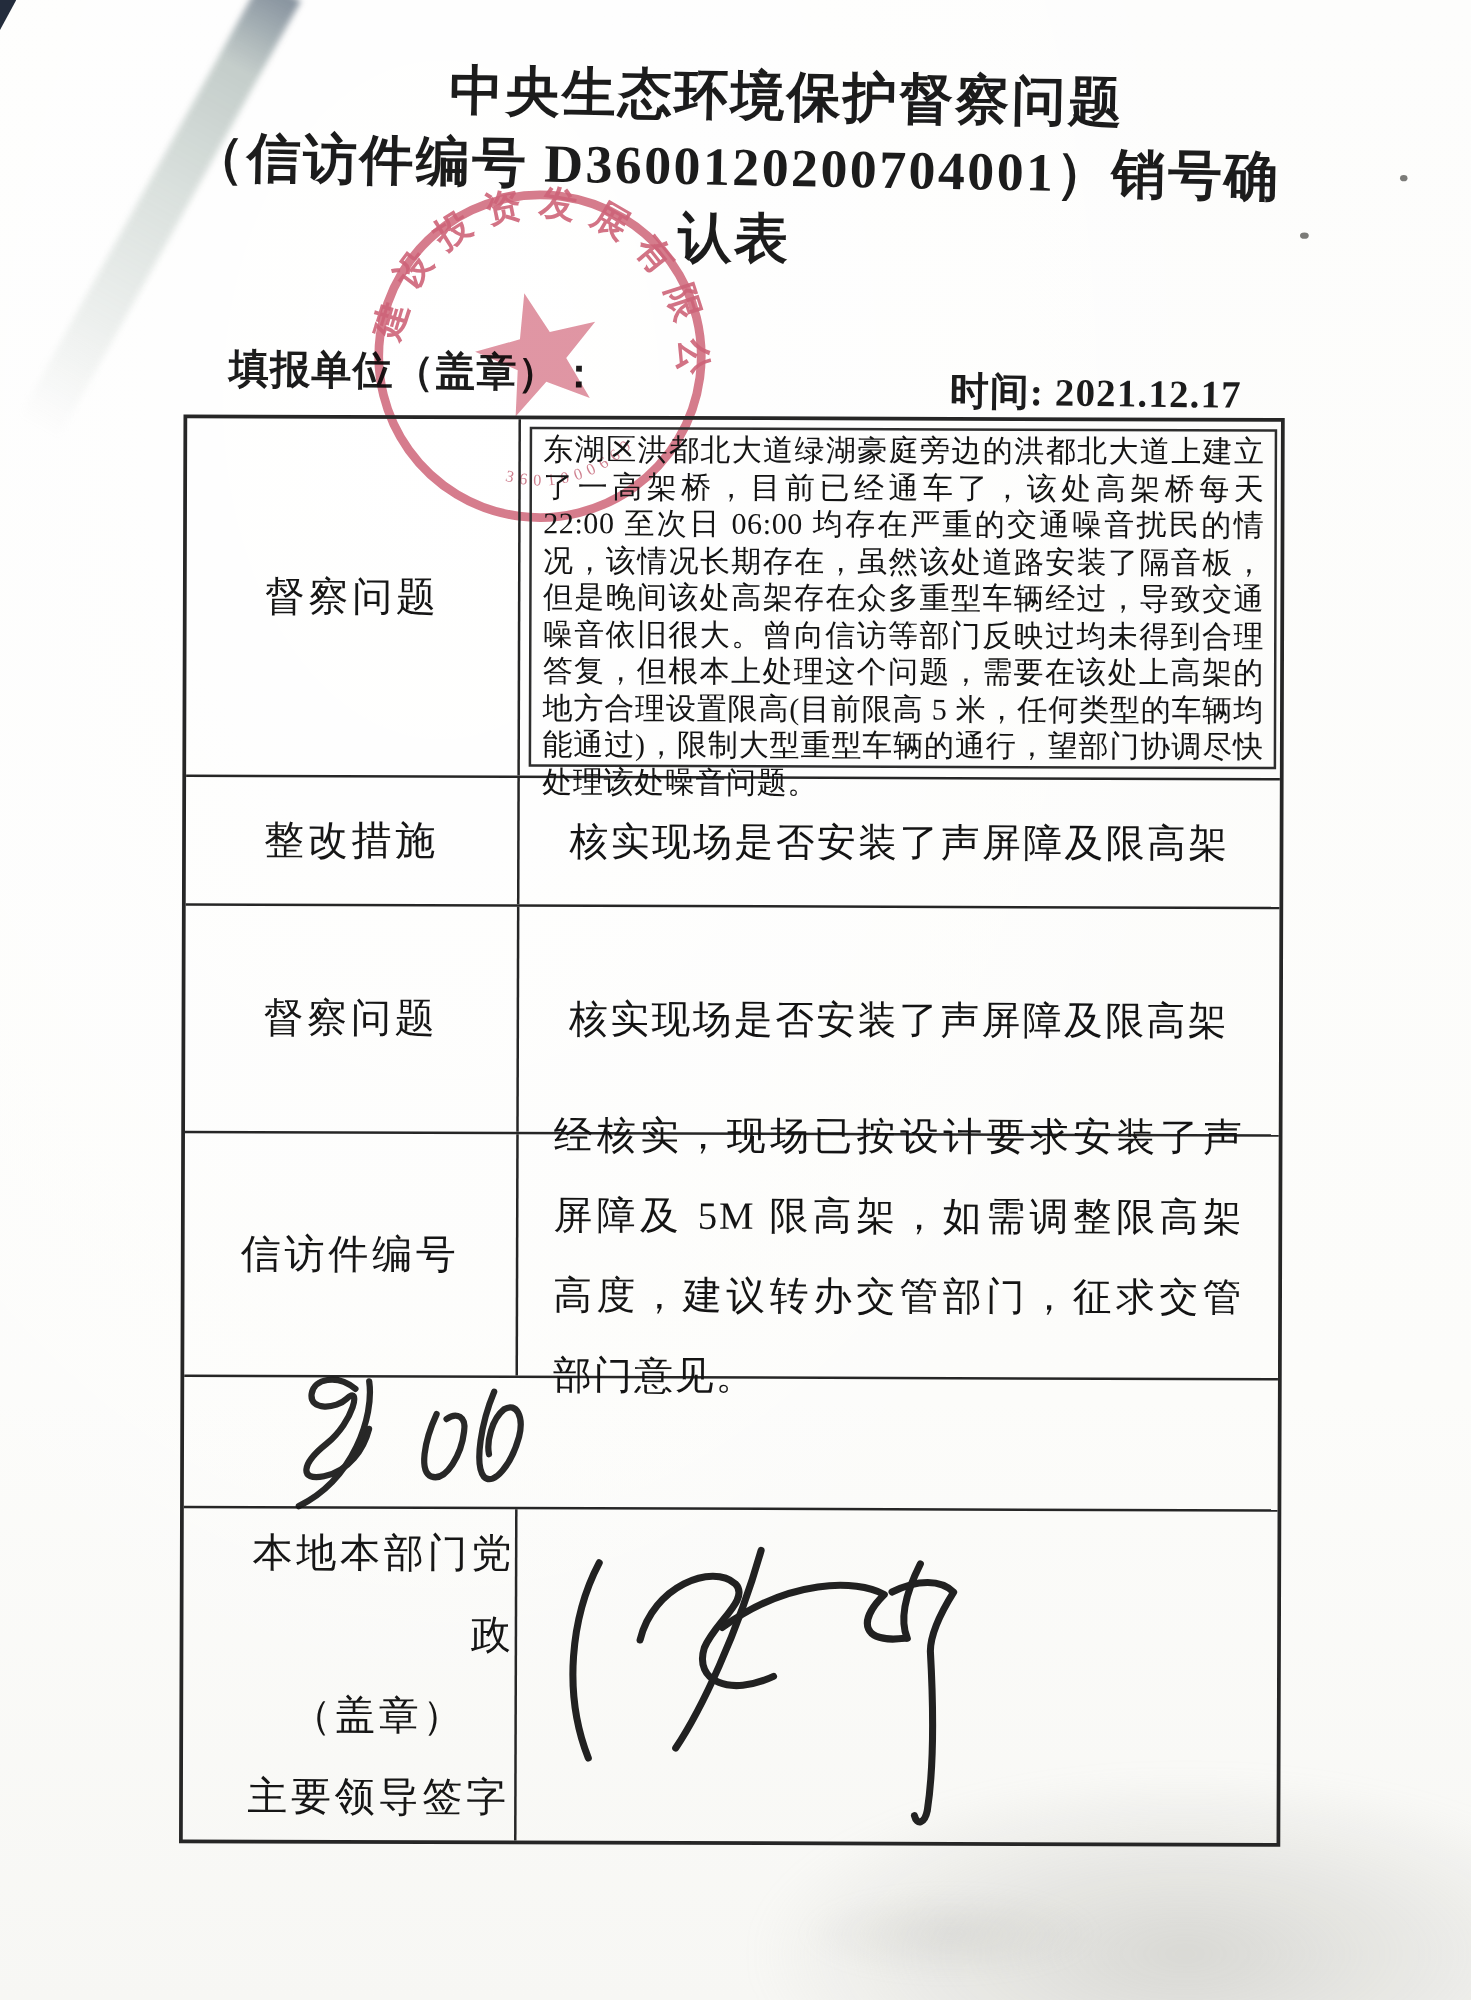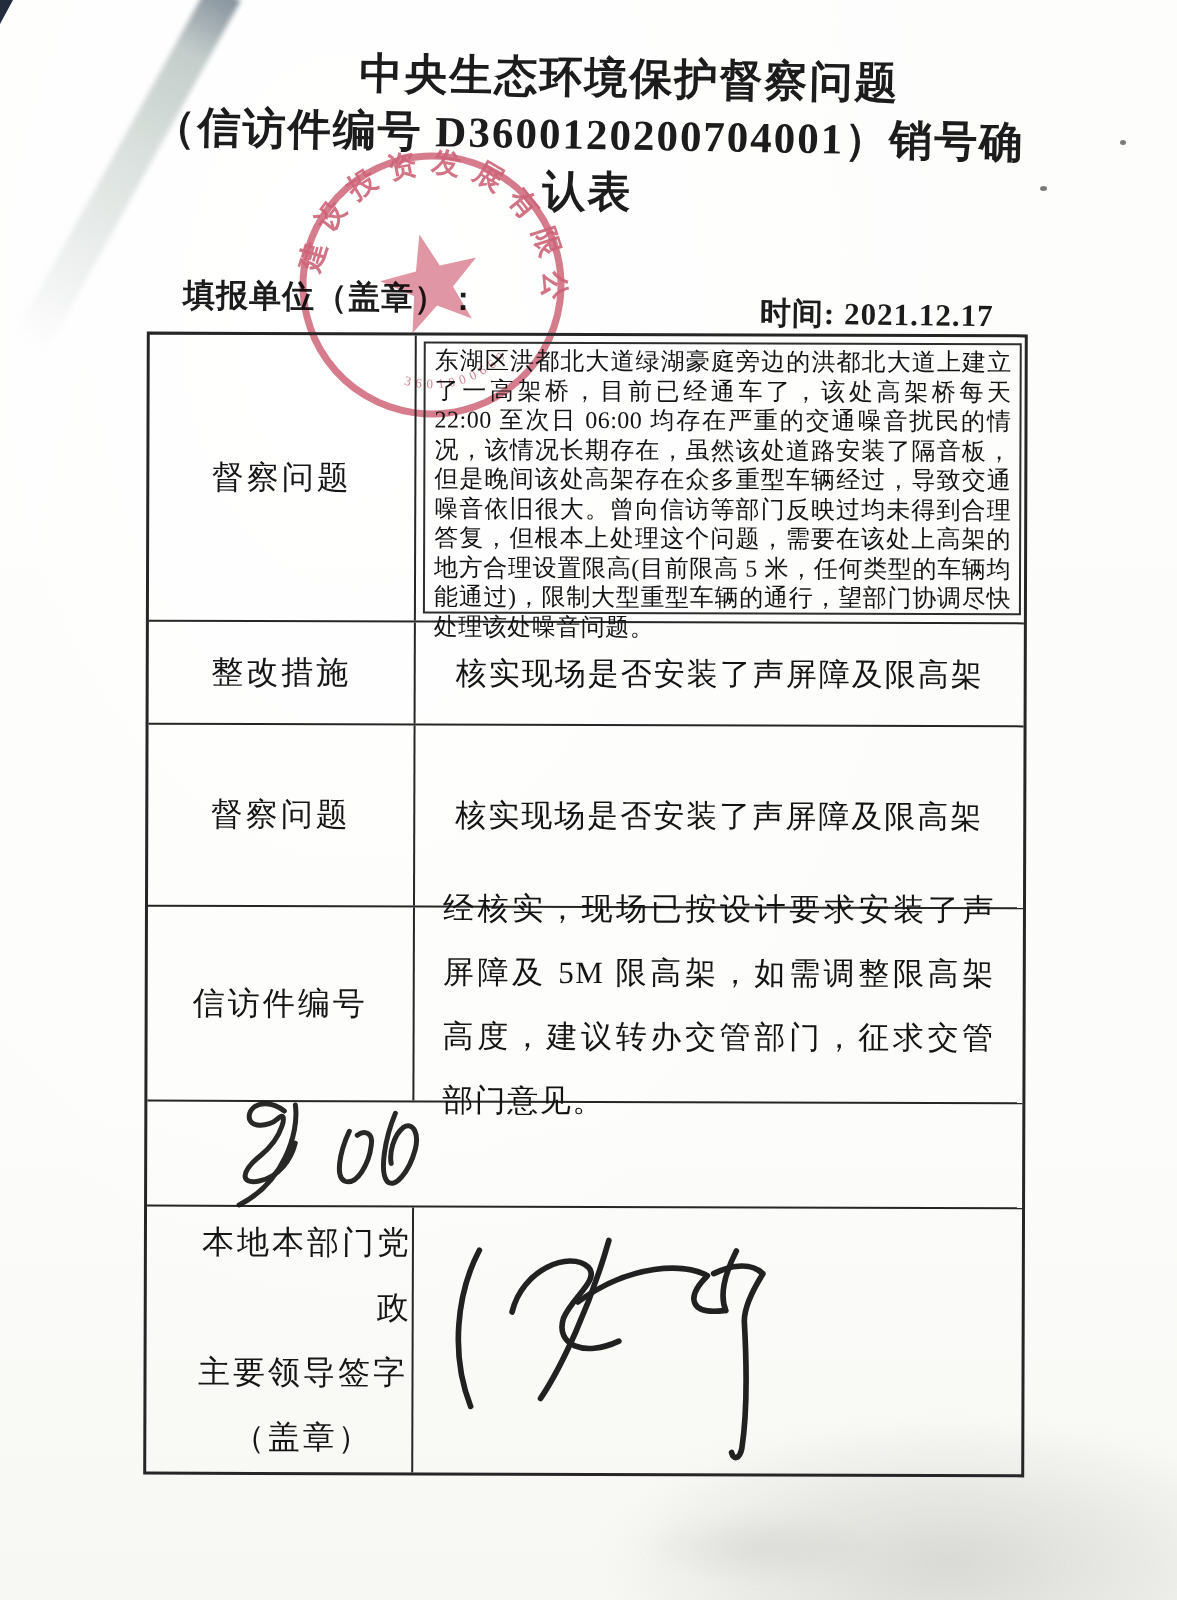--- a/index.html
+++ b/index.html
@@ -170,22 +170,22 @@
             <path d="M150,38 C140,60 136,84 146,88 C158,92 170,70 172,52 C174,40 166,36 158,42"></path>
             <path d="M196,20 C186,44 180,78 188,88 C196,96 210,78 216,56 C220,40 214,28 204,34 C194,42 190,60 192,70"></path>
           </g>
         </svg>
       </div>
     </div>
 
     <div class="trow last">
       <div class="lcell label-lines">
         <div>本地本部门党政</div>
+        <div>（盖章）</div>
         <div>主要领导签字</div>
-        <div>（盖章）</div>
       </div>
       <div class="ccell">
         <svg class="sig-svg sig2" width="370" height="260" viewBox="0 0 360 250">
           <g fill="none" stroke="#141414" stroke-width="5.5" stroke-linecap="round" stroke-linejoin="round" opacity="0.94">
             <path d="M52,38 C30,80 24,140 44,190"></path>
             <path d="M84,98 C94,56 140,38 158,54 C170,66 142,84 134,104 C126,130 154,142 188,126"></path>
             <path d="M178,28 C160,92 132,152 112,182"></path>
             <path d="M148,88 C200,50 252,50 274,62 C252,84 258,100 290,96"></path>
             <path d="M302,38 C290,62 286,82 292,96"></path>
             <path d="M280,60 C300,50 318,50 328,60 C318,76 310,92 310,106 C312,140 314,190 308,230 C306,240 300,242 298,234"></path>

